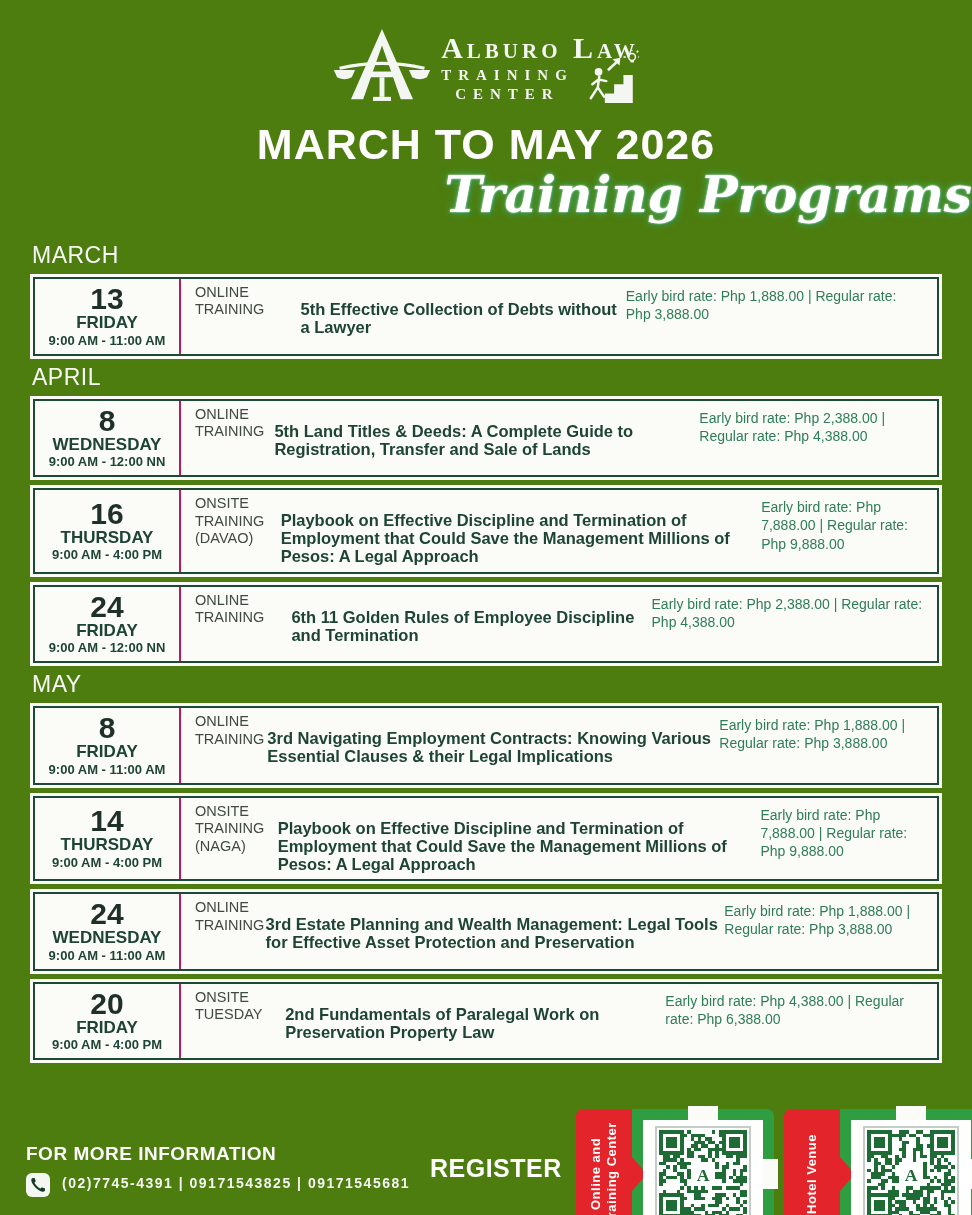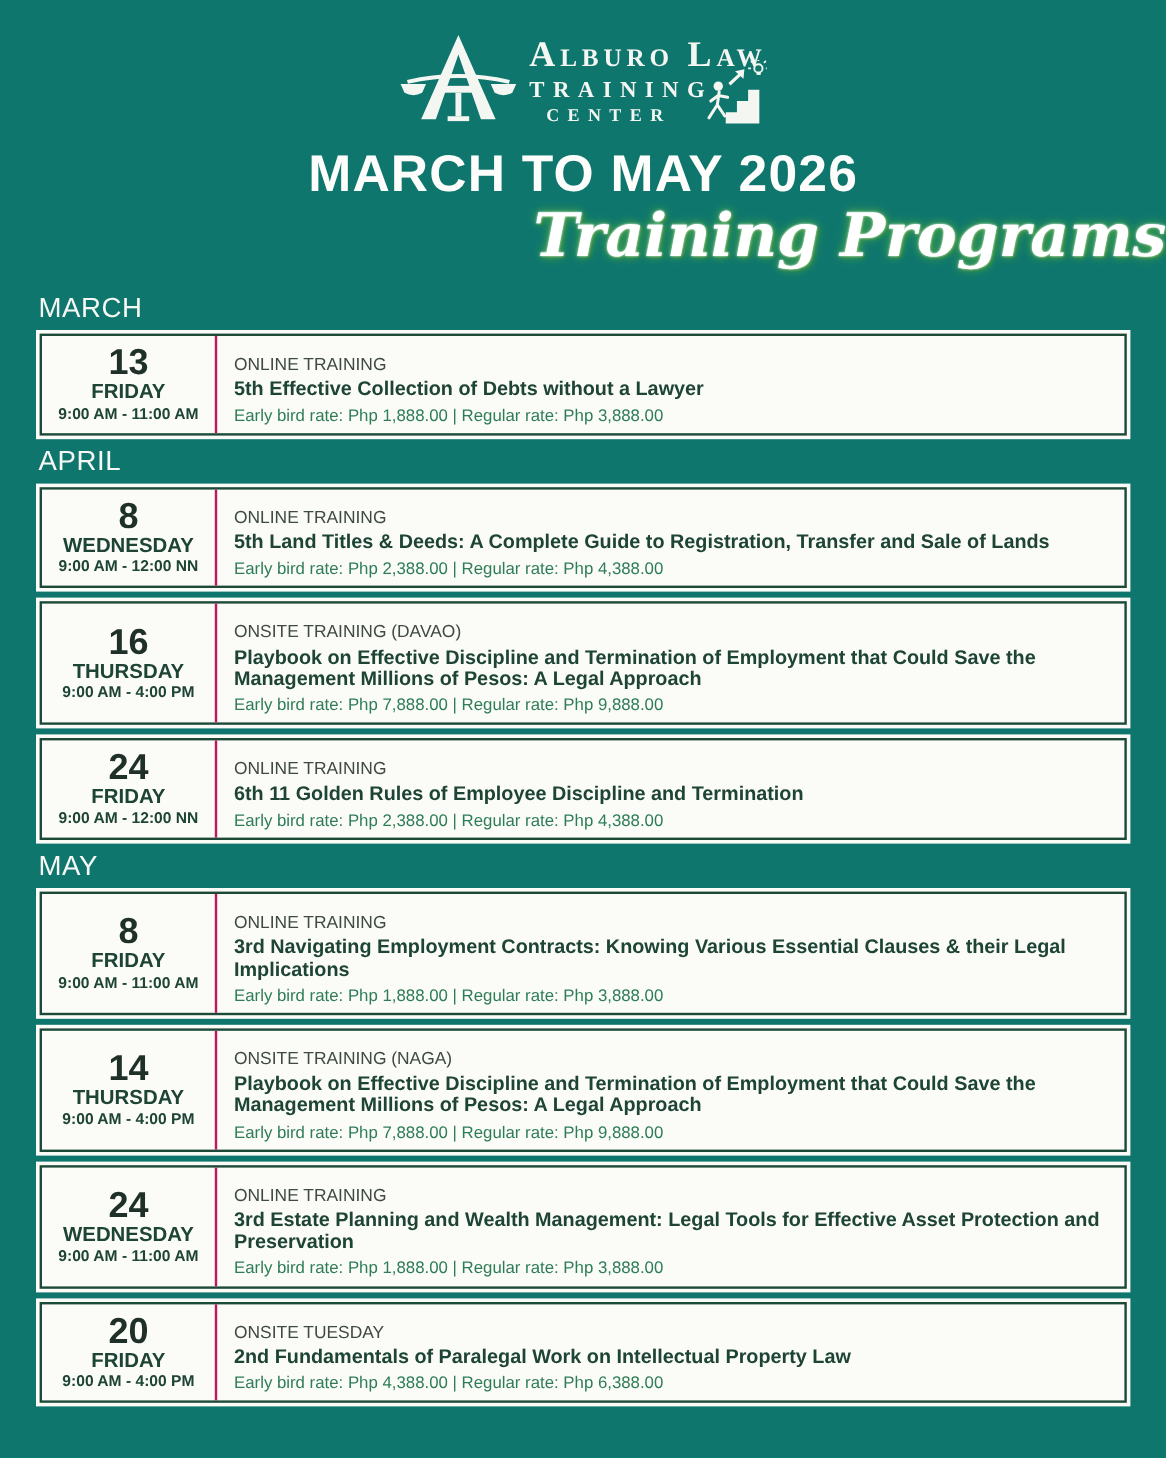--- a/index.html
+++ b/index.html
@@ -1,26 +1,26 @@
 <!DOCTYPE html>
 <html><head>
 <meta charset="utf-8">
 <style>
   * { margin:0; padding:0; box-sizing:border-box; }
   body { background:#0e2419; }
   .poster{
     position:relative; width:972px; height:1215px; margin:0 auto;
-    background:#0f766e; font-family:"Liberation Sans", sans-serif;
+    background:#4d7c0f; font-family:"Liberation Sans", sans-serif;
     overflow:hidden; color:#fff;
   }
   
   .logo-row{ display:flex; justify-content:center; align-items:center; padding-top:24px; gap:10px; }
   .logo-text{ display:flex; flex-direction:column; color:#f4f6f2; }
   .logo-name{ font-family:"Liberation Serif", serif; font-variant:small-caps; font-size:30px; letter-spacing:4px; font-weight:bold; }
-  .logo-sub{ font-family:"Liberation Serif", serif; font-size:19px; letter-spacing:7px; font-weight:bold; margin-top:2px; }
+  .logo-sub{ font-family:"Liberation Serif", serif; font-size:15px; letter-spacing:7px; font-weight:bold; margin-top:2px; }
   .logo-sub2{ font-family:"Liberation Serif", serif; font-size:15px; letter-spacing:7px; font-weight:bold; margin-left:14px; }
   .climb{ margin-top:26px; margin-left:-66px; }
   
   .main-title{ text-align:center; font-size:43px; font-weight:bold; letter-spacing:1px; margin-top:10px; color:#fdfdfb; }
   .script-title{
     text-align:right; font-family:"DejaVu Serif", serif; font-style:italic; font-weight:bold;
     font-size:50px; margin-top:-4px; color:#ffffff;
     text-shadow:0 0 2px #ffffff,0 0 6px #43a34f,0 0 10px #43a34f,2px 2px 2px #2c7a3a;
   }
   
@@ -28,23 +28,23 @@
   .section-label{ margin:4px 0 5px 32px; font-size:23px; font-weight:normal; color:#f7f8f5; letter-spacing:.5px; }
   .card{ margin:0 30px 5px 30px; background:#fbfbf8; padding:3px; }
   .card-in{ border:2px solid #1d4a37; display:flex; align-items:stretch; background:#fbfbf8; }
   .date-cell{
     flex:0 0 146px; text-align:center; padding:5px 4px 4px 4px;
     border-right:2px solid #be185d; display:flex; flex-direction:column; justify-content:center;
   }
   .day{ font-size:30px; font-weight:bold; color:#1f3028; line-height:1.0; }
   .weekday{ font-size:17px; font-weight:bold; color:#1d4434; line-height:1.1; }
   .time{ font-size:13px; font-weight:bold; color:#1d4434; line-height:1.3; }
-  .detail-cell{ flex:1; padding:16px 14px 6px 14px; display:flex; flex-direction:column; justify-content:center; }
+  .detail-cell{ flex:1; padding:5px 14px 6px 14px; display:flex; flex-direction:row; justify-content:center; }
   .etype{ font-size:14.5px; color:#3f4a42; line-height:1.2; }
-  .etitle{ font-size:16.5px; font-weight:bold; color:#1d4434; line-height:1.1; margin-top:2px; }
+  .etitle{ font-size:16.5px; font-weight:bold; color:#1d4434; line-height:1.1; margin-top:16px; }
   .erates{ font-size:14px; color:#2e7d56; line-height:1.3; margin-top:3px; }
   
   .footer{ display:flex; align-items:flex-start; padding:0 26px; margin-top:46px; gap:12px; }
   .info{ flex:0 0 392px; margin-top:34px; }
   .info-h{ font-size:19px; font-weight:bold; color:#fdfdfb; letter-spacing:.5px; }
   .contact-row{ display:flex; align-items:flex-start; gap:10px; margin-top:8px; }
   .cicon{ flex:0 0 26px; }
   .phones{ font-size:14px; font-weight:bold; letter-spacing:1.5px; line-height:1.45; color:#f4f6f2; }
   .register{ flex:0 0 118px; margin-top:40px; text-align:center; font-size:25px; font-weight:bold; line-height:1.55; color:#fdfdfb; letter-spacing:.5px; }
   .qr-wrap{ display:flex; gap:10px; margin-left:2px; }
@@ -215,21 +215,21 @@
       </div>
     <div class="card">
         <div class="card-in">
       <div class="date-cell">
         <div class="day">20</div>
         <div class="weekday">FRIDAY</div>
         <div class="time">9:00 AM - 4:00 PM</div>
       </div>
       <div class="detail-cell">
         <div class="etype">ONSITE TUESDAY</div>
-        <div class="etitle">2nd Fundamentals of Paralegal Work on Intellectual Property Law</div>
+        <div class="etitle">2nd Fundamentals of Paralegal Work on Preservation Property Law</div>
         <div class="erates">Early bird rate: Php 4,388.00 | Regular rate: Php 6,388.00</div>
       </div>
     </div>
       </div>
 
   </div>
 
   <div class="footer">
     <div class="info">
       <div class="info-h">FOR MORE INFORMATION</div>

